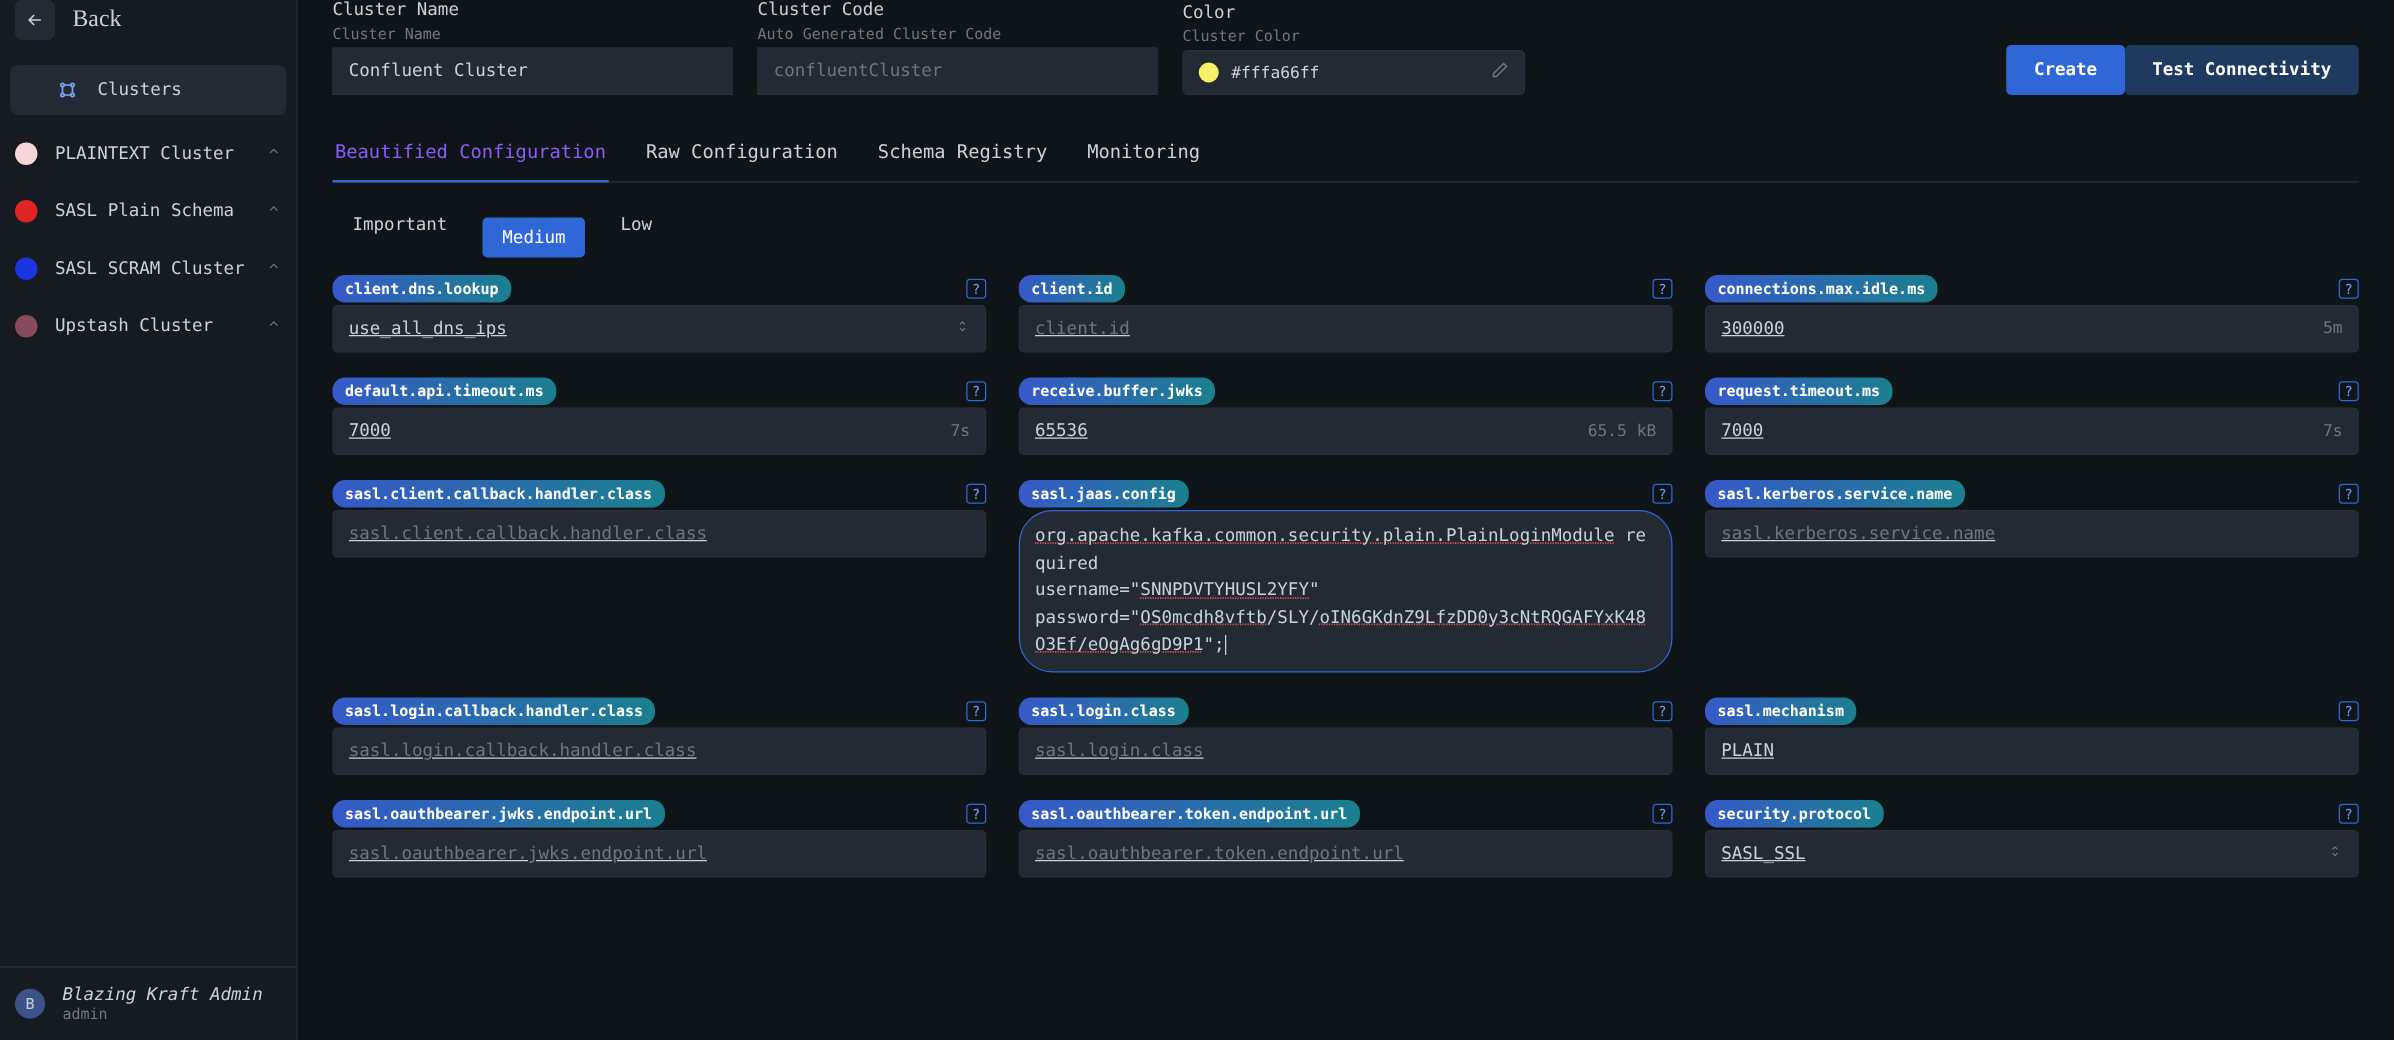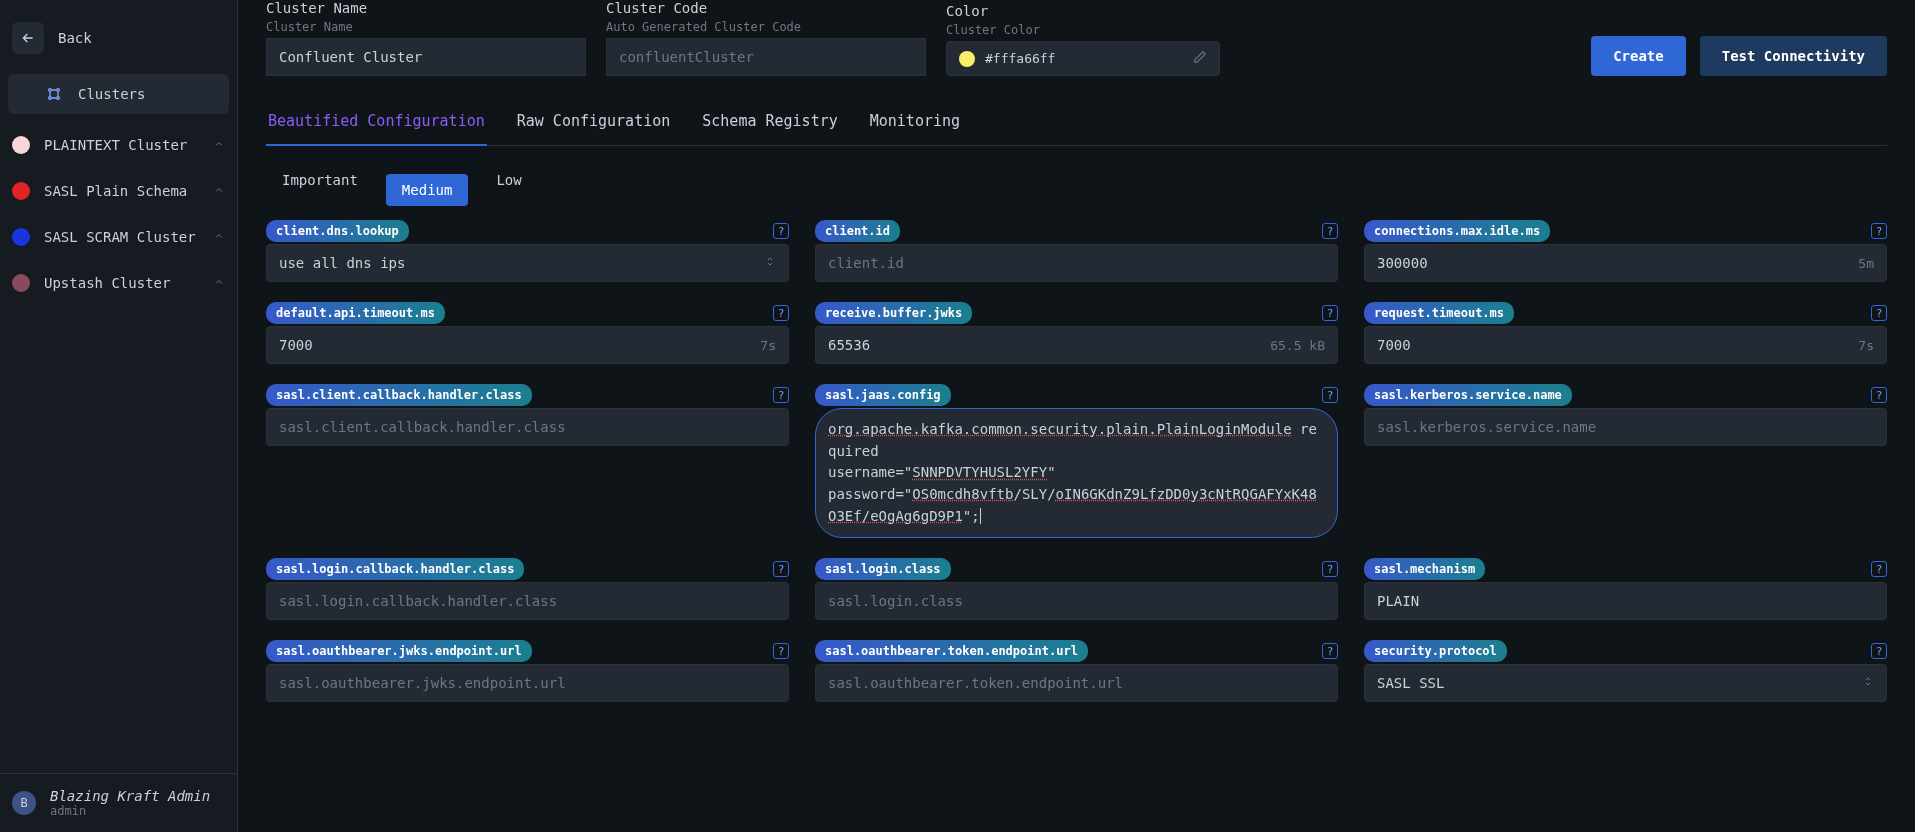--- a/index.html
+++ b/index.html
@@ -33,22 +33,23 @@
     width:238px;
     flex:none;
     background:var(--bg-1);
     height:100%;
     display:flex;
     flex-direction:column;
     border-right:1px solid var(--border);
   }
   .back-row{
     display:flex;align-items:center;gap:14px;
-    padding:22px 16px 12px 12px;
-    font-size:14px;
+    padding:0 16px 12px 12px;
+    font-size:19px;
+    font-family:Liberation Serif, serif;
   }
   .back-btn{
     width:32px;height:32px;border-radius:6px;
     background:var(--bg-3);
     display:flex;align-items:center;justify-content:center;
     cursor:pointer;
   }
   .side-nav{
     padding:8px;
   }
@@ -92,21 +93,21 @@
     border-radius:0;
     padding:10px 12px;
     color:var(--text);
     font-family:inherit;font-size:14px;
     width:320px;
   }
   .fld-input::placeholder{color:var(--text-dim);}
   .color-row{display:flex;align-items:center;gap:10px;background:var(--bg-3);border:1px solid var(--border);border-radius:4px;padding:8px 12px;width:274px;}
   .color-sw{width:16px;height:16px;border-radius:50%;}
   .pencil{margin-left:auto;color:var(--text-dim);cursor:pointer;}
-  .top-actions{margin-left:auto;display:flex;gap:14px;}
+  .top-actions{margin-left:auto;display:flex;}
   .btn{
     border:none;border-radius:4px;
     padding:12px 22px;
     font-family:inherit;font-size:14px;font-weight:600;
     cursor:pointer;
     color:#fff;
   }
   .btn.primary{background:var(--blue);}
   .btn.secondary{background:var(--blue-dark);}
   
@@ -156,21 +157,21 @@
     position:relative;
     background:var(--bg-3);
     border:1px solid var(--border);
     border-radius:4px;
   }
   .config-input-wrap.focused{border-color:var(--blue);border-radius:27px;}
   .config-input{
     background:transparent;border:none;outline:none;
     width:100%;padding:10px 12px;
     color:var(--text);
-    font-family:inherit;font-size:14px;
+    font-family:inherit;font-size:14px;text-decoration:underline;
   }
   .config-input::placeholder{color:var(--text-dim);}
   .suffix{
     position:absolute;right:12px;top:50%;transform:translateY(-50%);
     color:var(--text-dim);font-size:13px;
   }
   .sel-icon{pointer-events:none;}
   .ta{
     background:transparent;border:none;outline:none;
     width:100%;padding:10px 12px;

